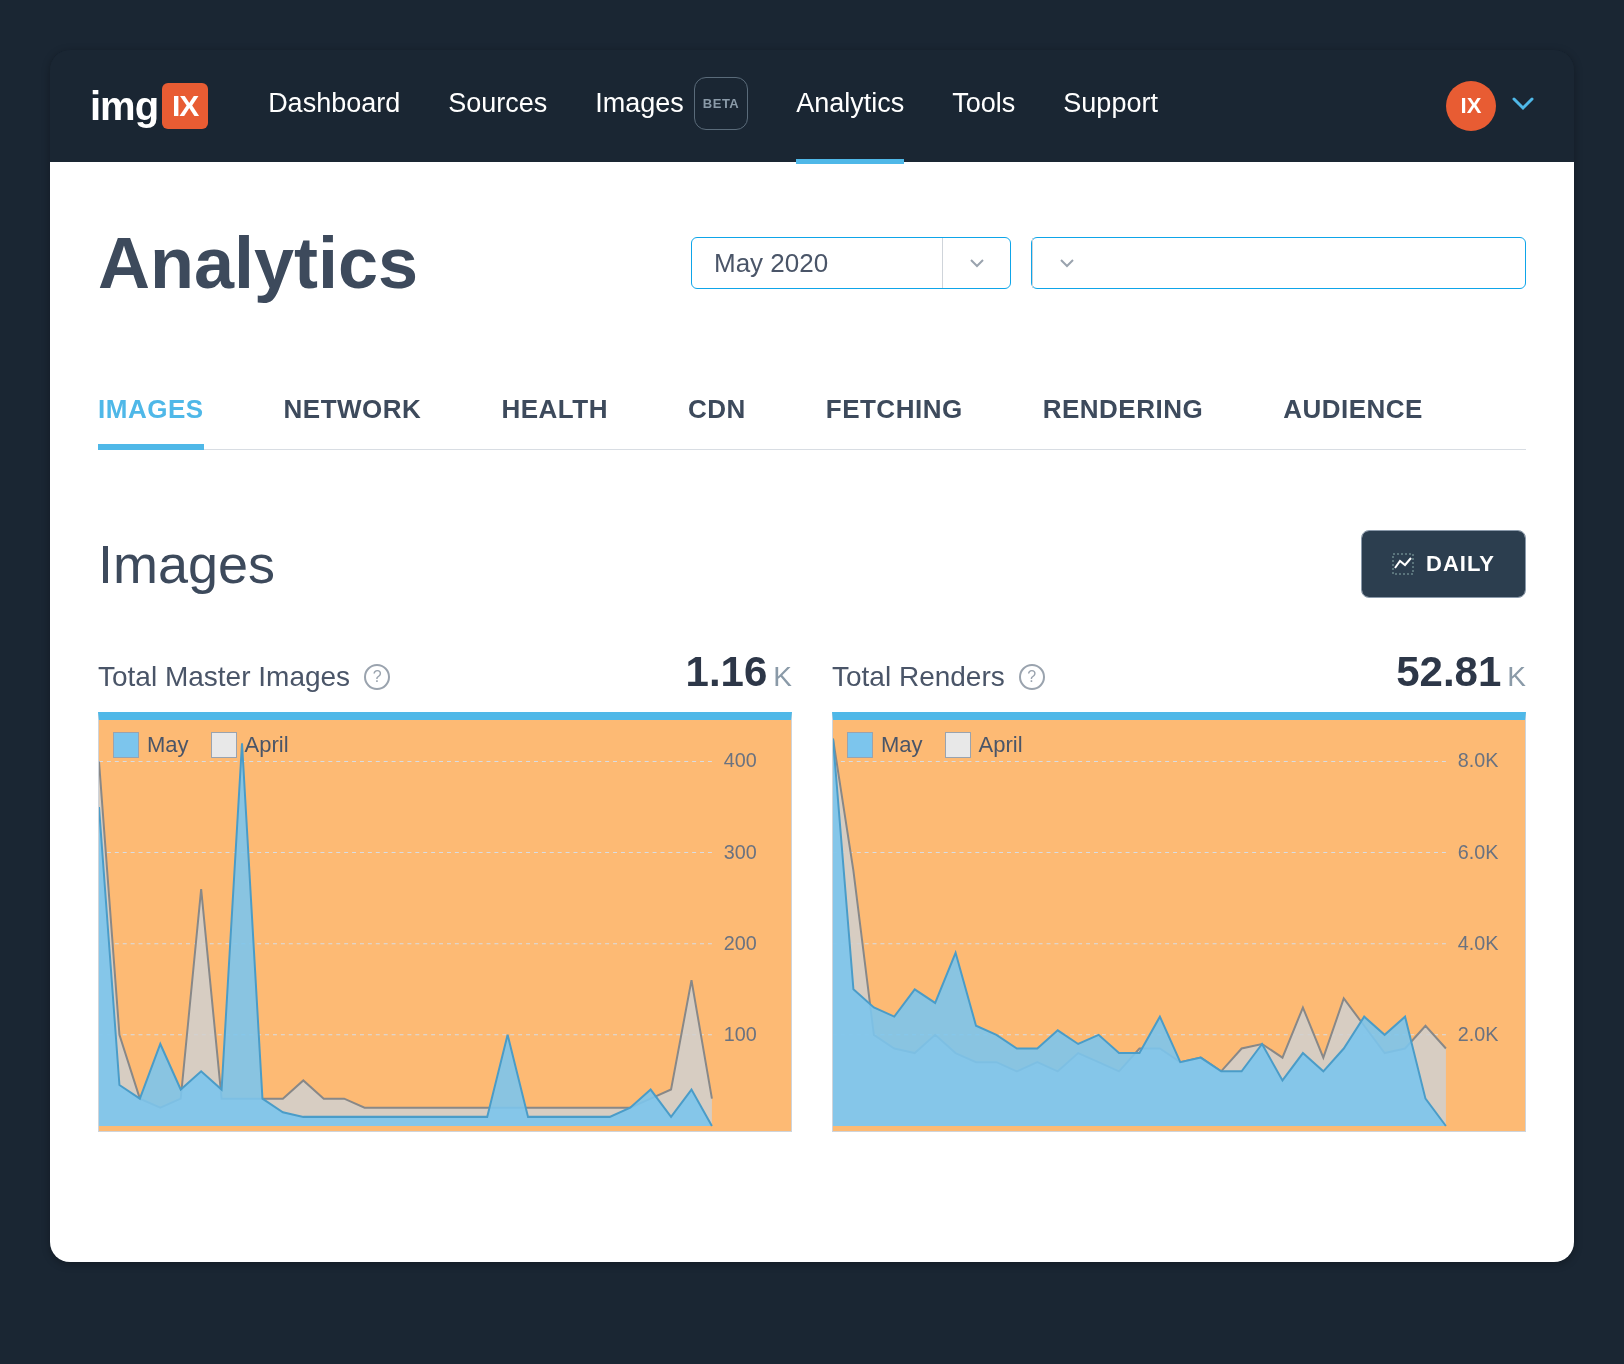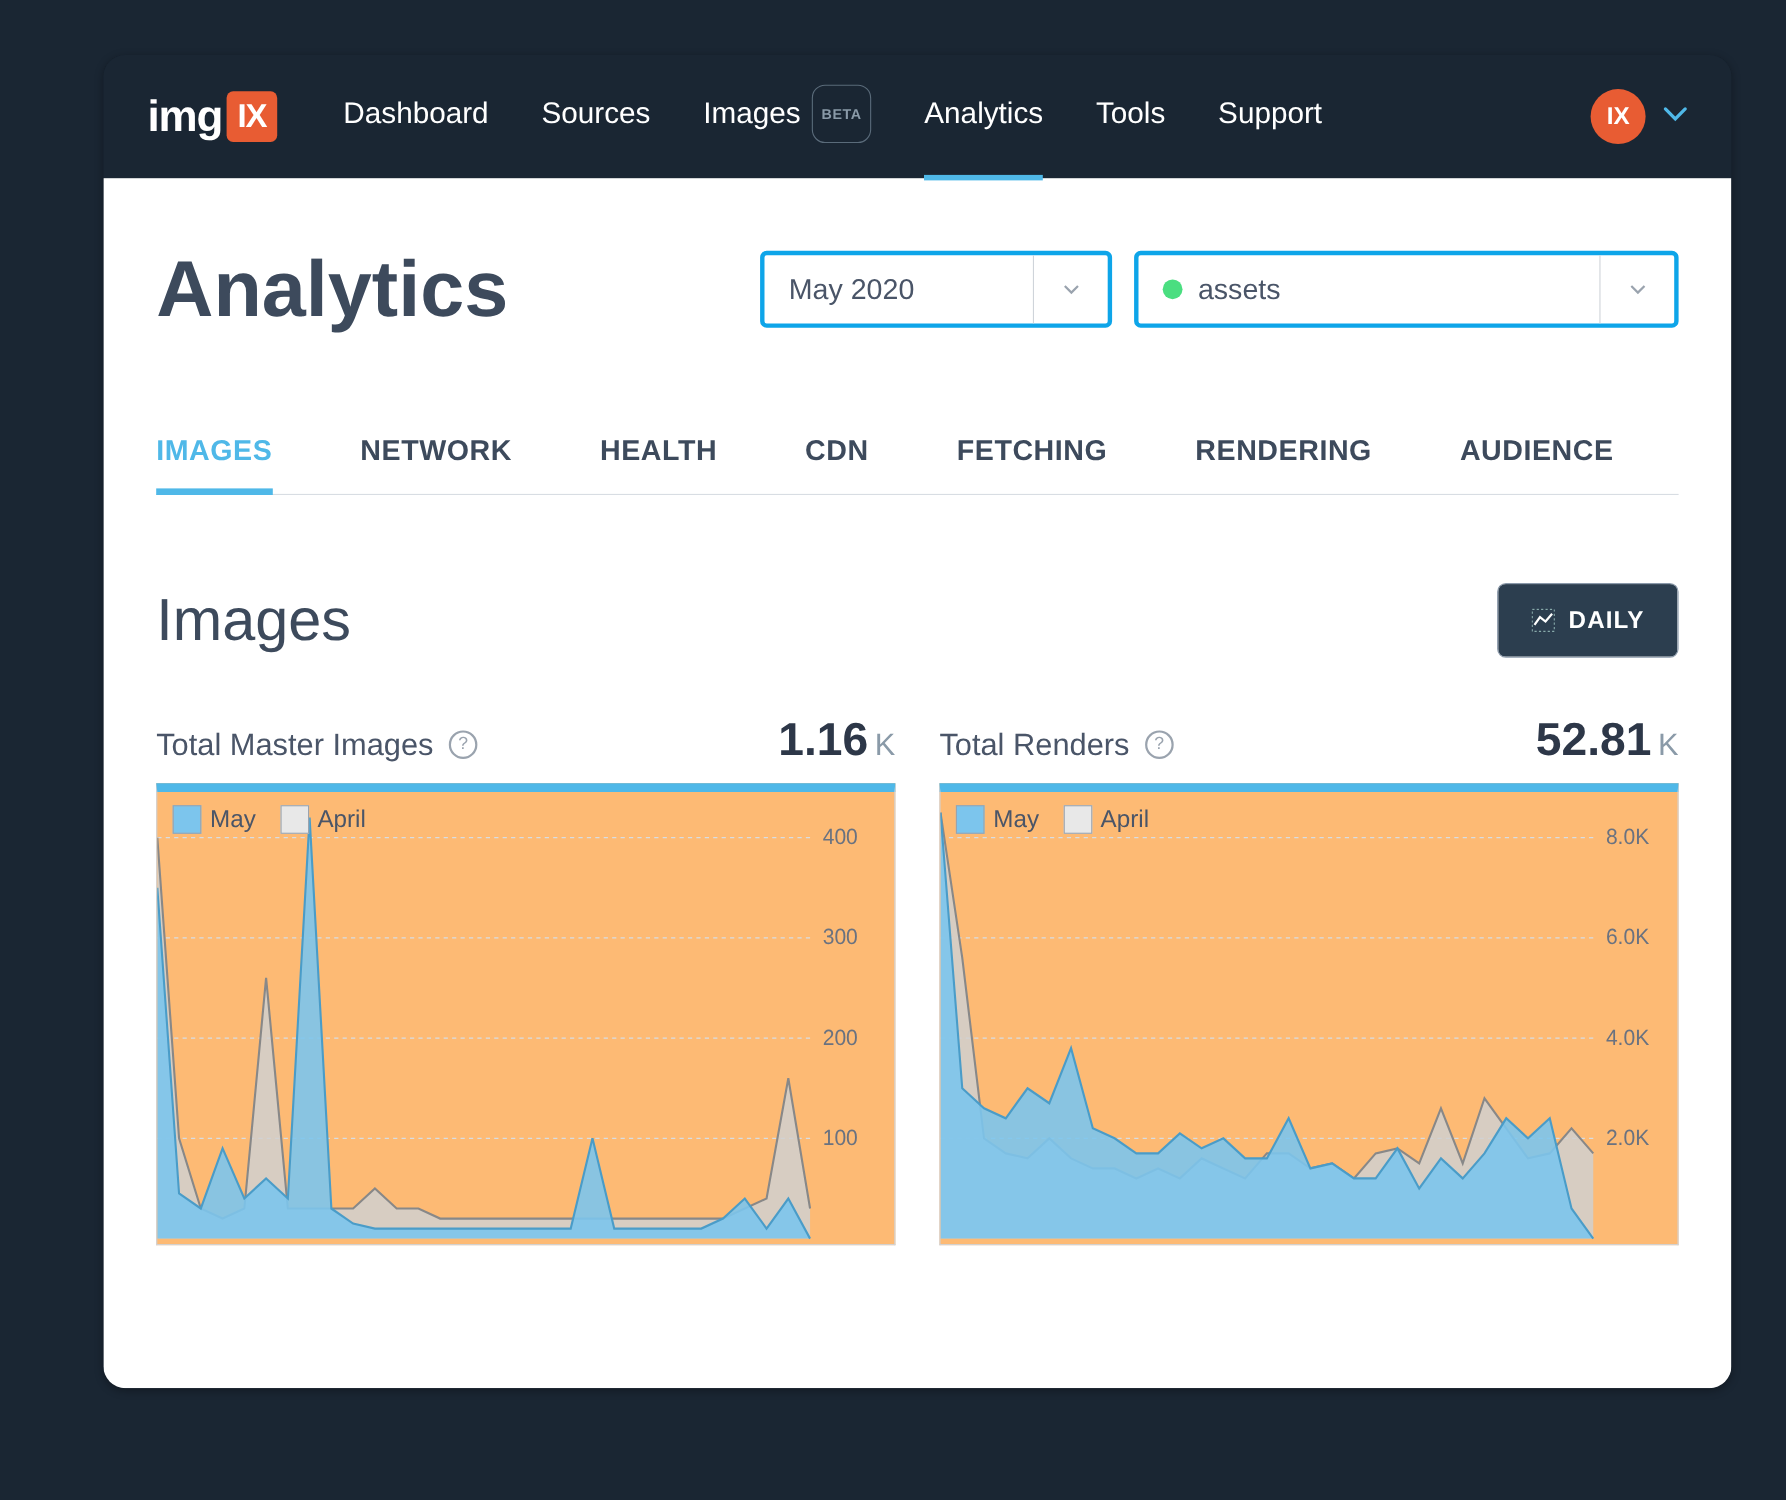--- a/index.html
+++ b/index.html
@@ -7,21 +7,20 @@
   background: #1a2633;
   font-family: -apple-system, BlinkMacSystemFont, "Segoe UI", Helvetica, Arial, sans-serif;
   padding: 50px;
   width: 1624px;
 }
 .app-window {
   background: #1a2633;
   border-radius: 20px;
   overflow: hidden;
   box-shadow: 0 2px 8px rgba(0,0,0,0.3);
-  margin-left: 44px;
 }
 .topbar {
   background: #1a2633;
   height: 112px;
   display: flex;
   align-items: center;
   padding: 0 40px;
 }
 .logo {
   display: flex;
@@ -110,23 +109,23 @@
   font-size: 72px;
   font-weight: 700;
   color: #3d4a5c;
   flex: 1;
 }
 .dropdowns {
   display: flex;
   gap: 20px;
 }
 .dropdown {
-  border: 4px solid #0ea5e9;
+  border: 1px solid #0ea5e9;
   border-radius: 6px;
-  height: 70px;
+  height: 52px;
   display: flex;
   align-items: center;
   cursor: pointer;
   background: #fff;
 }
 .dropdown-body {
   padding: 0 22px;
   display: flex;
   align-items: center;
   gap: 14px;
@@ -346,24 +345,20 @@
           <div class="dropdown-body">
               <span>May 2020</span>
             </div>
           <div class="dropdown-caret">
             <svg width="16" height="10" viewBox="0 0 16 10">
                 <path d="M2 2 L8 8 L14 2" stroke="#9aa3ae" stroke-width="2" fill="none"></path>
               </svg>
           </div>
         </div>
         <div class="dropdown dd-source">
-          <div class="dropdown-body">
-            <span class="status-dot"></span>
-            <span>assets</span>
-          </div>
           <div class="dropdown-caret">
             <svg width="16" height="10" viewBox="0 0 16 10">
                 <path d="M2 2 L8 8 L14 2" stroke="#9aa3ae" stroke-width="2" fill="none"></path>
               </svg>
           </div>
         </div>
       </div>
     </div>
 
     <div class="tabs">

